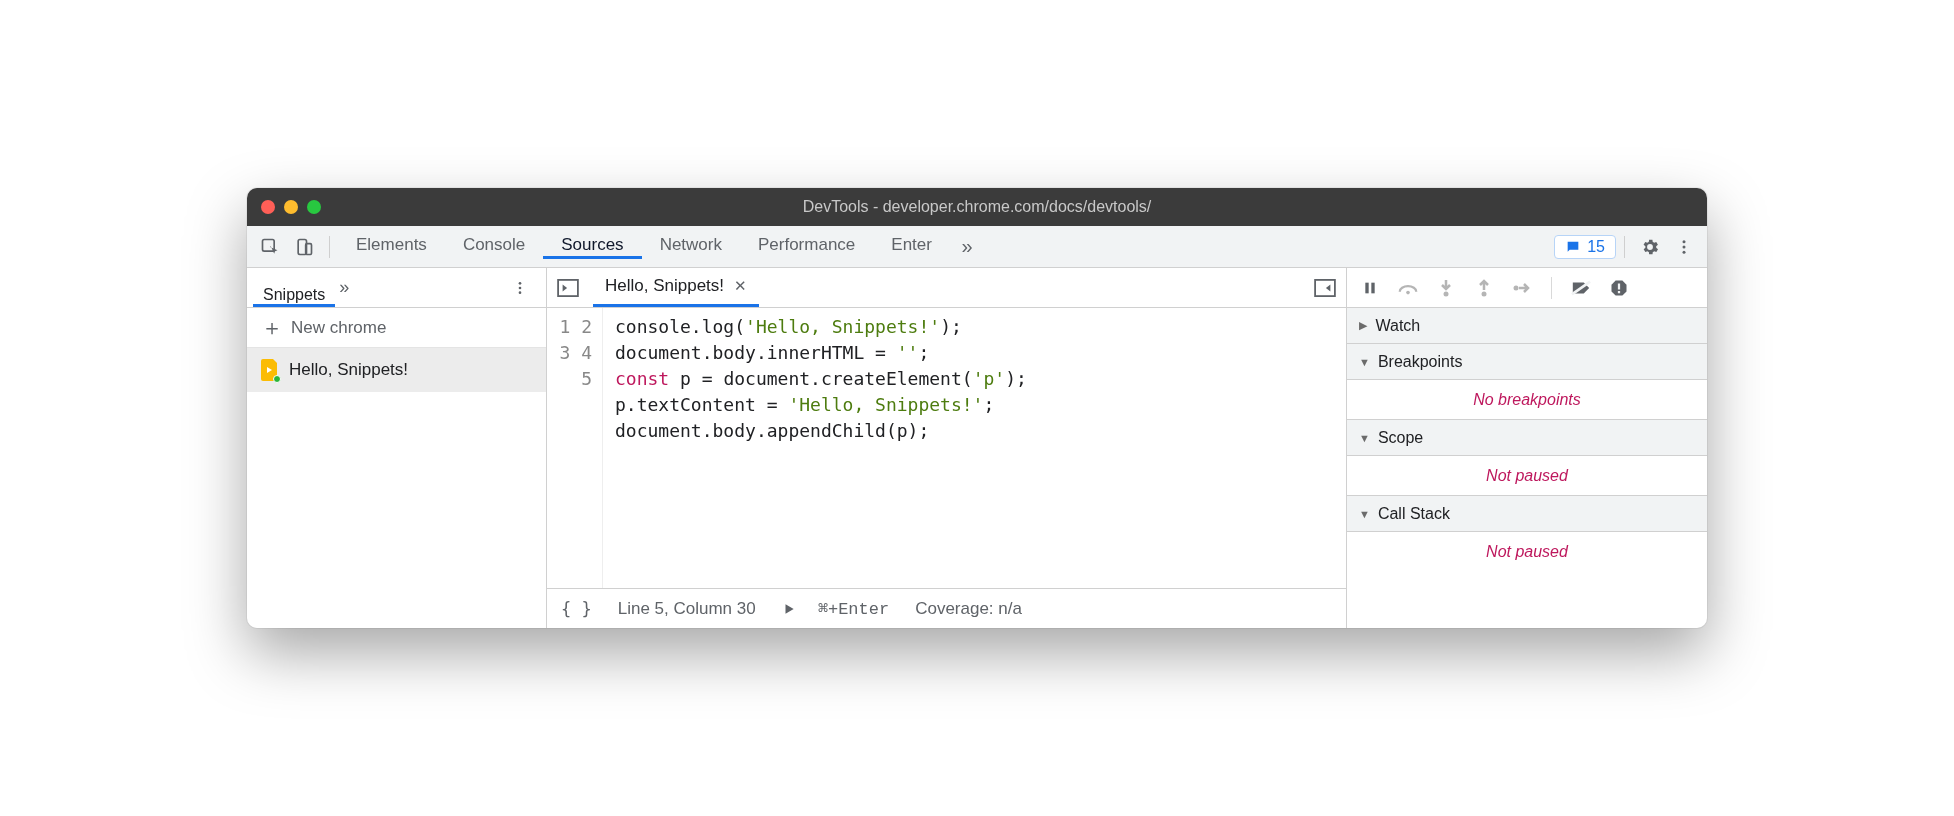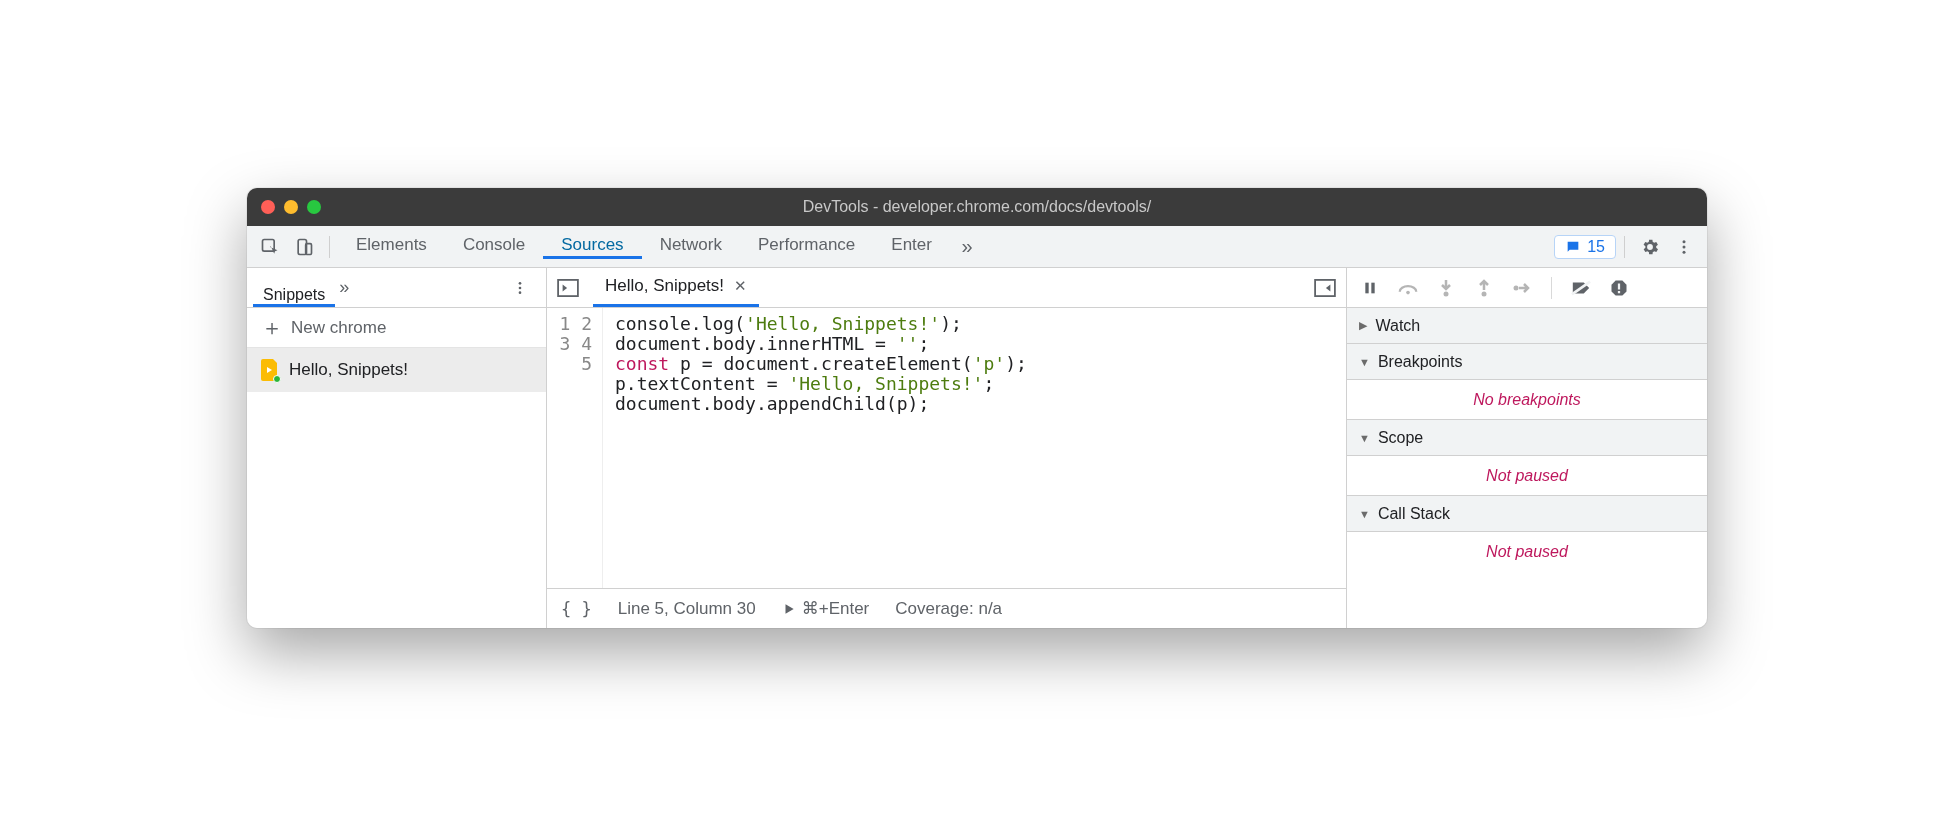--- a/index.html
+++ b/index.html
@@ -52,21 +52,21 @@
   .tabbar .icon-btn {
     width: 34px; height: 34px; display:flex; align-items:center; justify-content:center;
     color:#5f6368; cursor:pointer;
   }
   .tabbar .divider { width:1px; height:22px; background:#cfcfcf; margin:0 8px; }
   .tabbar .tabs { display:flex; align-items:stretch; height:100%; }
   .tabbar .tab {
     padding: 0 18px; display:flex; align-items:center; cursor:pointer;
     border-bottom: 3px solid transparent; height:100%;
   }
-  .tabbar .tab.active { color:#0369a1; border-bottom-color:#1a73e8; }
+  .tabbar .tab.active { color:#0f172a; border-bottom-color:#1a73e8; }
   .tabbar .spacer { flex:1; }
   .issues-badge {
     display:flex; align-items:center; gap:6px;
     border:1px solid #b7d4f7; background:#fff; border-radius:4px;
     padding:2px 10px; color:#1a73e8; font-size:16px; cursor:pointer;
   }
   
   .main { display:flex; height: 360px; }
   .col { border-right:1px solid #d0d0d0; display:flex; flex-direction:column; }
   .col.sidebar { width: 300px; }
@@ -99,31 +99,31 @@
     height:40px; display:flex; align-items:center; border-bottom:1px solid #d0d0d0;
     padding:0 6px; font-size:17px; color:#202124;
   }
   .nav-btn { width:30px; height:30px; display:flex; align-items:center; justify-content:center; color:#5f6368; cursor:pointer; }
   .editor-tab {
     margin-left:10px; padding:0 12px; height:100%; display:flex; align-items:center; gap:10px;
     border-bottom:3px solid #1a73e8; cursor:pointer;
   }
   .editor-tab .close { color:#5f6368; cursor:pointer; font-size:15px; }
   .editor-tabs .right { margin-left:auto; }
-  .code-area { flex:1; display:flex; font-family: Menlo, Consolas, monospace; font-size:18px; line-height:20px; overflow:auto; }
+  .code-area { flex:1; display:flex; font-family: Menlo, Consolas, monospace; font-size:18px; line-height:26px; overflow:auto; }
   .gutter { width:56px; text-align:right; color:#888; padding:6px 10px 6px 0; border-right:1px solid #eee; user-select:none;}
   .code { padding:6px 12px; white-space:pre; color:#202124; }
   .tok-str { color:#4d7c0f; }
   .tok-kw { color:#be185d; }
   .statusbar {
     height:40px; border-top:1px solid #d0d0d0; display:flex; align-items:center;
     gap:26px; padding:0 14px; font-size:17px; color:#5f6368;
   }
   .statusbar .pretty { font-family: Menlo, monospace; cursor:pointer; }
-  .statusbar .run { display:flex; align-items:center; gap:6px; cursor:pointer; }
+  .statusbar .run { display:flex; align-items:center; gap:22px; cursor:pointer;font-family:Liberation Mono, monospace; }
   
   .dbg-toolbar {
     height:40px; border-bottom:1px solid #d0d0d0; display:flex; align-items:center;
     gap:12px; padding:0 10px; color:#b5b5b5;
   }
   .dbg-toolbar .btn { width:26px; height:26px; display:flex; align-items:center; justify-content:center; cursor:pointer; }
   .dbg-toolbar .sep { width:1px; height:22px; background:#d9d9d9; margin:0 4px; }
   .dbg-toolbar .dark { color:#5f6368; }
   .dbg-section-head {
     height:36px; border-bottom:1px solid #d0d0d0; background:#f1f3f4;

